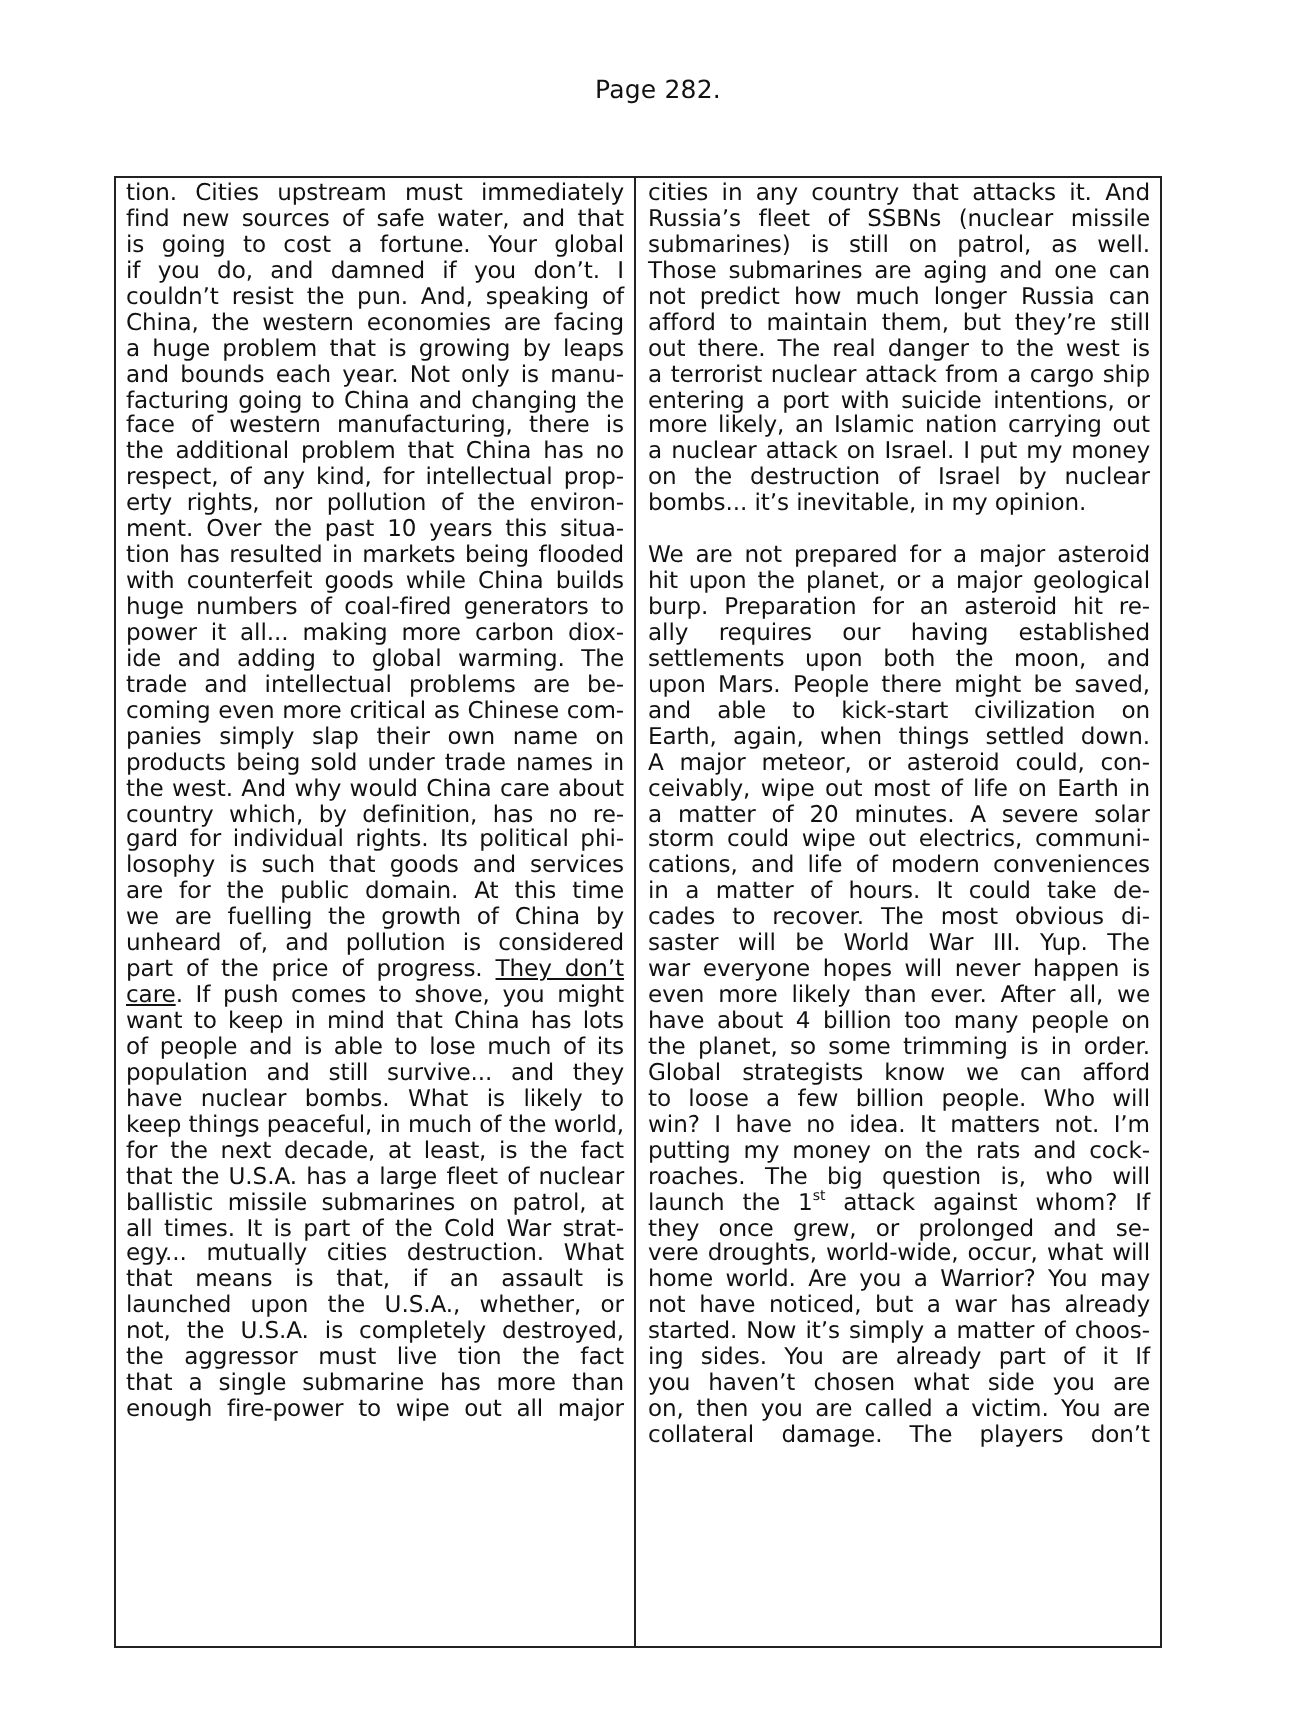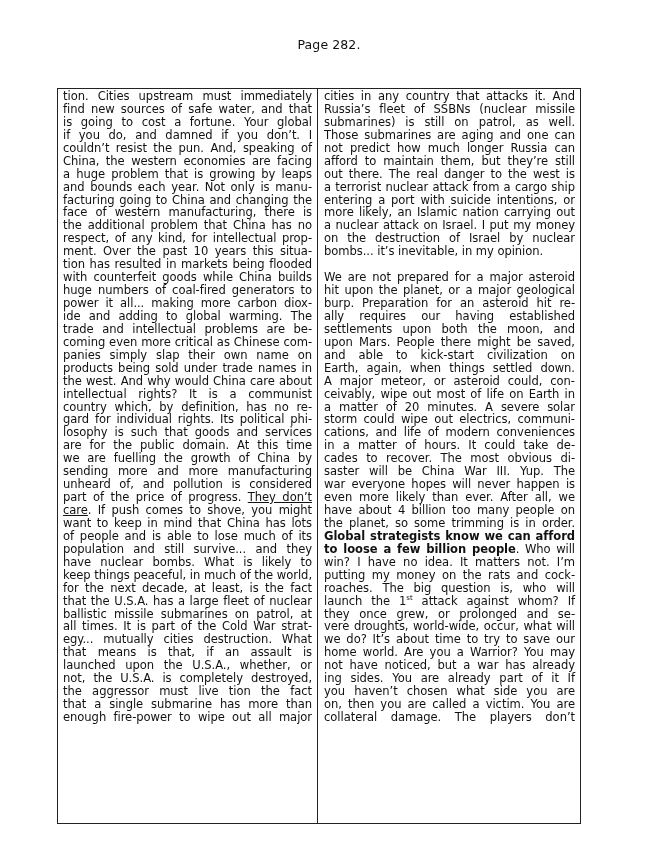--- a/index.html
+++ b/index.html
@@ -61,21 +61,21 @@
       text-align-last: justify;
       letter-spacing: -0.05px;
     }
     .line.last {
       text-align-last: left;
     }
     .line.blank {
       height: 12.95px;
     }
     .bold {
-      font-weight: bold;
+      font-weight: normal;
     }
     .underline {
       text-decoration: underline;
     }
     sup {
       font-size: 7px;
       line-height: 0;
       vertical-align: 5px;
     }
   </style>
@@ -91,38 +91,37 @@
     <span class="line">is going to cost a fortune.  Your global</span>
     <span class="line">if  you  do,  and  damned  if  you  don’t.   I</span>
     <span class="line">couldn’t resist the pun.  And, speaking of</span>
     <span class="line">China, the western economies are facing</span>
     <span class="line">a huge problem that is growing by leaps</span>
     <span class="line">and bounds each year.  Not only is manu-</span>
     <span class="line">facturing going to China and changing the</span>
     <span class="line">face  of  western  manufacturing,  there  is</span>
     <span class="line">the additional problem that China has no</span>
     <span class="line">respect, of any kind, for intellectual prop-</span>
+    <span class="line">erty  rights,  nor  pollution  of  the  environ-</span>
     <span class="line">ment.  Over the past 10 years this situa-</span>
     <span class="line">tion has resulted in markets being flooded</span>
     <span class="line">with counterfeit goods while China builds</span>
     <span class="line">huge numbers of coal-fired generators to</span>
     <span class="line">power it all... making more carbon diox-</span>
     <span class="line">ide and adding to global warming.   The</span>
     <span class="line">trade and  intellectual problems are be-</span>
     <span class="line">coming even more critical as Chinese com-</span>
     <span class="line">panies  simply  slap  their  own  name  on</span>
     <span class="line">products being sold under trade names in</span>
     <span class="line">the west.  And why would China care about</span>
-    <span class="line">intellectual  rights?   It   is  a  communist</span>
     <span class="line">country  which,  by  definition,  has  no  re-</span>
     <span class="line">gard for individual rights.  Its political phi-</span>
     <span class="line">losophy is such that goods and services</span>
     <span class="line">are  for  the public domain.  At this time</span>
     <span class="line">we are fuelling the growth of China by</span>
-    <span class="line">sending  more  and  more  manufacturing</span>
     <span class="line">unheard of, and pollution is considered</span>
     <span class="line"><span>part of the price of progress.  </span><span class="underline">They don’t</span></span>
     <span class="line"><span class="underline">care</span><span>.  If push comes to shove, you might</span></span>
     <span class="line">want to keep in mind that China has lots</span>
     <span class="line">of people and is able to lose much of its</span>
     <span class="line">population  and  still  survive...  and  they</span>
     <span class="line">have  nuclear  bombs.   What  is  likely  to</span>
     <span class="line">keep things peaceful, in much of the world,</span>
     <span class="line">for the next decade, at least, is the fact</span>
     <span class="line">that the U.S.A. has a large fleet of nuclear</span>
@@ -160,34 +159,34 @@
     <span class="line">upon Mars.  People there might be saved,</span>
     <span class="line">and   able   to   kick-start   civilization  on</span>
     <span class="line">Earth, again, when things settled down.</span>
     <span class="line">A major meteor, or asteroid could, con-</span>
     <span class="line">ceivably, wipe out most of life on Earth in</span>
     <span class="line">a  matter  of  20  minutes.   A  severe  solar</span>
     <span class="line">storm could wipe out electrics, communi-</span>
     <span class="line">cations, and life of modern conveniences</span>
     <span class="line">in  a  matter  of  hours.   It  could  take  de-</span>
     <span class="line">cades to recover.   The  most obvious di-</span>
-    <span class="line">saster  will  be  China  War  III.   Yup.   The</span>
+    <span class="line">saster  will  be  World  War  III.   Yup.   The</span>
     <span class="line">war everyone hopes will never happen is</span>
     <span class="line">even more likely than ever.  After all, we</span>
     <span class="line">have about 4 billion too many people on</span>
     <span class="line">the planet, so some trimming is in order.</span>
     <span class="line bold">Global strategists know we can afford</span>
     <span class="line"><span class="bold">to loose a few billion people</span><span>.  Who will</span></span>
     <span class="line">win?  I have no idea.  It matters not. I’m</span>
     <span class="line">putting my money on  the  rats and  cock-</span>
     <span class="line">roaches.   The  big  question  is,  who  will</span>
     <span class="line"><span>launch  the  1</span><sup>st</sup><span>  attack against whom?   If</span></span>
     <span class="line">they  once   grew,  or  prolonged  and   se-</span>
     <span class="line">vere droughts, world-wide, occur, what will</span>
-    <span class="line">we do?  It’s about  time to try to save our</span>
     <span class="line">home world.  Are you a Warrior?  You may</span>
     <span class="line">not  have  noticed,  but  a  war  has  already</span>
+    <span class="line">started.  Now it’s simply a matter of choos-</span>
     <span class="line">ing  sides.   You  are  already  part  of  it   If</span>
     <span class="line">you  haven’t  chosen  what   side  you  are</span>
     <span class="line">on, then you are called a victim.  You are</span>
     <span class="line">collateral    damage.     The  players  don’t</span>
   </div>
 </div>
 
 </body></html>

